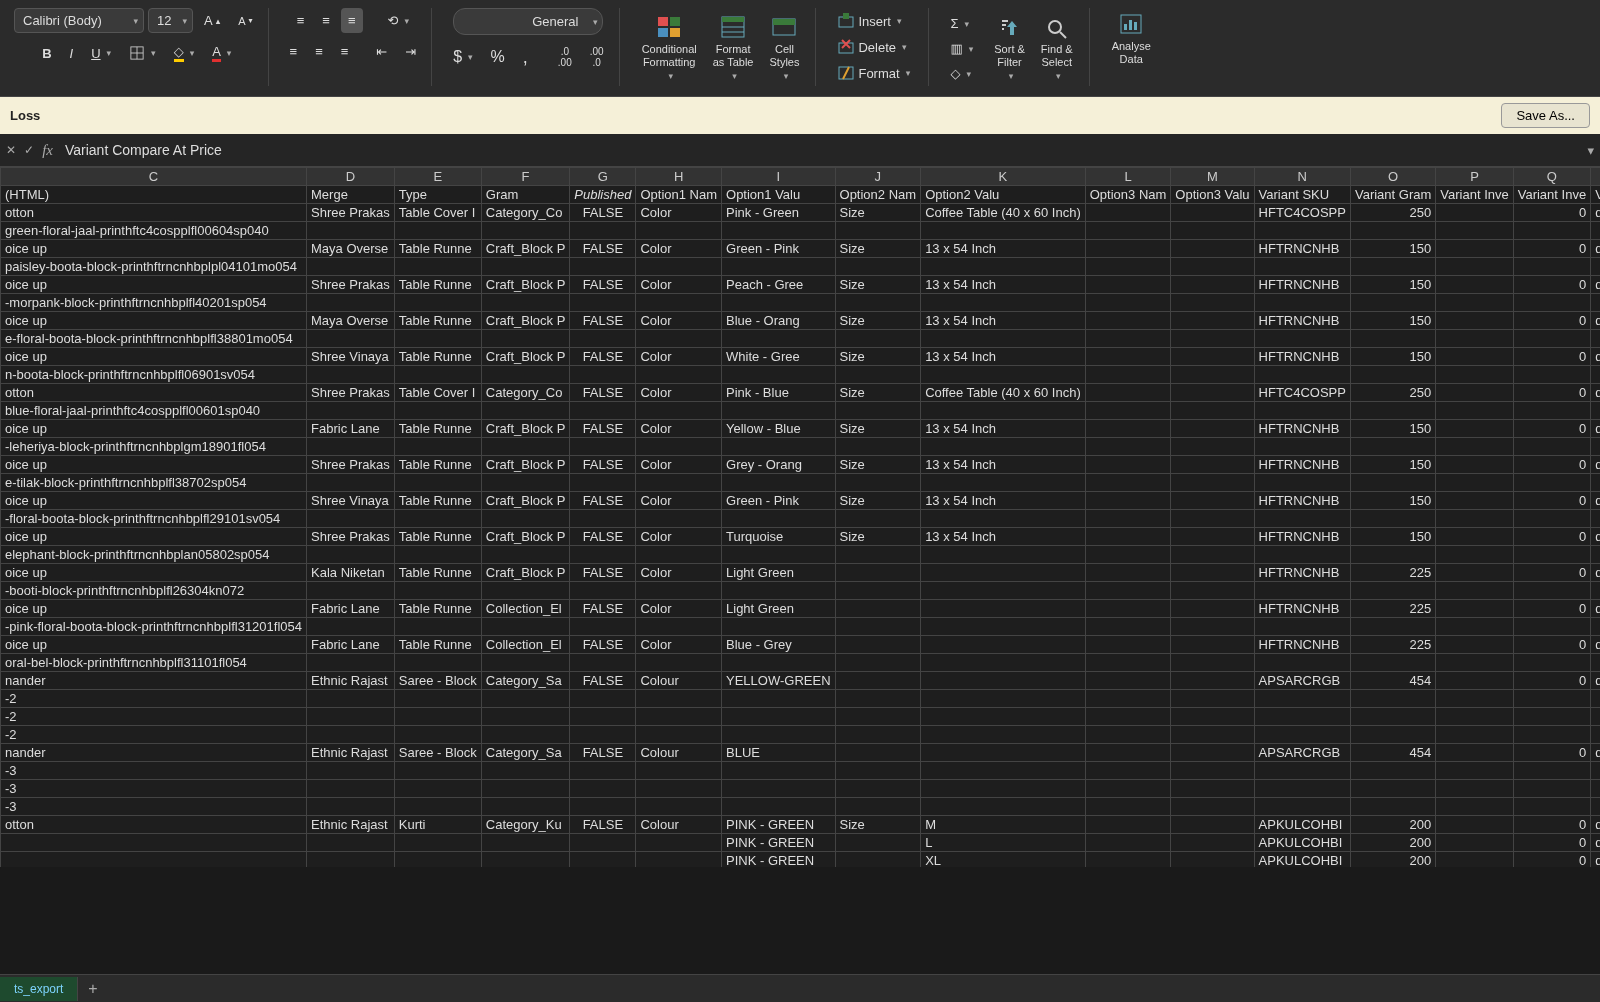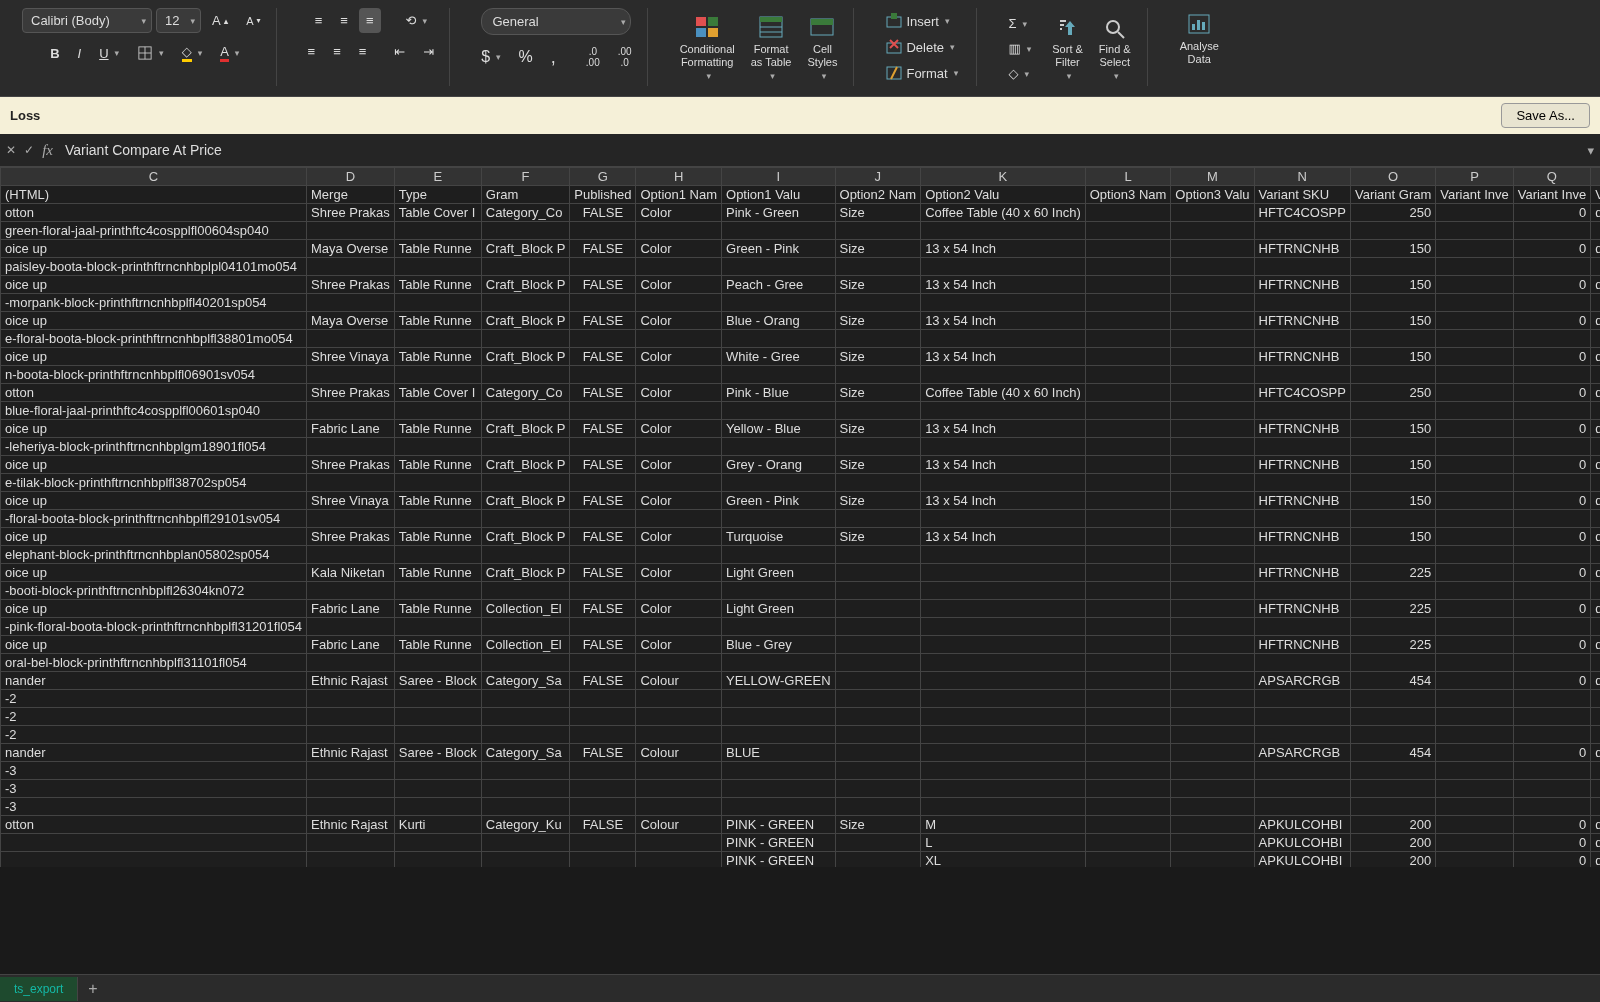--- a/index.html
+++ b/index.html
@@ -1,33 +1,33 @@
 <!DOCTYPE html>
 <html><head>
 <meta charset="utf-8">
 <style>
 * { margin: 0; padding: 0; box-sizing: border-box; font-family: -apple-system, "Segoe UI", sans-serif; }
 body { background: #1a1a1a; color: #e0e0e0; font-size: 13px; overflow: hidden; width: 1600px; height: 1002px; }
 
 
-.ribbon { background: #2b2b2b; padding: 8px 14px 10px; display: flex; gap: 16px; align-items: stretch; border-bottom: 1px solid #444; }
+.ribbon { background: #2b2b2b; padding: 8px 6px 10px; display: flex; gap: 6px; align-items: stretch; border-bottom: 1px solid #444; }
 .group { display: flex; flex-direction: column; align-items: center; padding: 0 8px; border-right: 1px solid #444; }
 .group:last-child { border-right: none; }
 .row { display: flex; align-items: center; gap: 4px; }
 .font-select { background: #3a3a3a; color: #ddd; border: 1px solid #555; border-radius: 4px; padding: 4px 20px 4px 8px; font-size: 13px; width: 130px; position: relative; }
 .size-select { background: #3a3a3a; color: #ddd; border: 1px solid #555; border-radius: 4px; padding: 4px 18px 4px 8px; font-size: 13px; width: 45px; }
 .sel-wrap { position: relative; display: inline-block; }
 .sel-wrap::after { content: "▾"; position: absolute; right: 6px; top: 50%; transform: translateY(-50%); font-size: 9px; color: #aaa; pointer-events: none; }
 .btn { background: transparent; border: none; color: #ddd; padding: 5px 7px; border-radius: 4px; cursor: pointer; font-size: 13px; display: inline-flex; align-items: center; gap: 3px; }
 .btn.active { background: #555; }
 .label-btn { display: flex; flex-direction: column; align-items: center; gap: 2px; padding: 4px 8px; color: #ddd; font-size: 11px; line-height: 1.2; cursor: pointer; }
 .label-btn .ico { font-size: 22px; margin-bottom: 2px; }
 .dd::after { content: "▾"; font-size: 9px; margin-left: 3px; color: #aaa; }
 .color-under { border-bottom: 3px solid; padding-bottom: 0; }
-.num-fmt { background: #3a3a3a; color: #ddd; border: 1px solid #555; border-radius: 12px; padding: 5px 24px 5px 10px; width: 150px; font-size: 13px; }
+.num-fmt { background: #3a3a3a; color: #ddd; border: 1px solid #555; border-radius: 12px; padding: 5px 24px 5px 10px; width: 150px; font-size: 13px; text-align: right; }
 
 
 .warn { background: #f5f0d8; color: #222; padding: 6px 10px; display: flex; align-items: center; font-size: 13px; }
 .warn-tag { font-weight: 600; margin-right: 10px; }
 .warn .spacer { flex: 1; }
 .saveas { background: #e8e4d0; border: 1px solid #999; border-radius: 4px; padding: 4px 14px; font-size: 13px; cursor: pointer; }
 
 
 .fxbar { background: #252525; display: flex; align-items: center; border-bottom: 1px solid #444; padding: 4px 6px; gap: 8px; }
 .fx-ctl { display: flex; gap: 8px; align-items: center; font-size: 12px; color: #aaa; }
@@ -37,21 +37,21 @@
 
 .grid-wrap { position: relative; overflow: hidden; background: #1e1e1e; }
 table { border-collapse: collapse; table-layout: fixed; }
 th, td { border: 1px solid #444; padding: 1px 4px; height: 17.5px; font-size: 13px; color: #ddd; white-space: nowrap; overflow: hidden; text-align: left; }
 th { background: #333; text-align: center; font-weight: normal; color: #ccc; position: sticky; top: 0; }
 td.num { text-align: right; padding-left: 36px; }
 .colC{width:40px}.colD{width:70px}.colE{width:70px}.colF{width:70px}.colG{width:70px}.colH{width:70px}.colI{width:70px}.colJ{width:70px}.colK{width:70px}.colL{width:100px}.colM{width:70px}.colN{width:70px}.colO{width:70px}.colP{width:70px}.colQ{width:70px}.colR{width:70px}
 
 
 .tabs { position: absolute; bottom: 0; left: 0; right: 0; background: #2b2b2b; display: flex; align-items: center; height: 28px; border-top: 1px solid #444; }
-.tab { background: #1e4a2e; color: #14b8a6; padding: 5px 14px; font-size: 12px; border-right: 1px solid #444; cursor: pointer; }
+.tab { background: #1e4a2e; color: #7dd3fc; padding: 5px 14px; font-size: 12px; border-right: 1px solid #444; cursor: pointer; }
 .addtab { padding: 4px 10px; color: #aaa; cursor: pointer; font-size: 16px; }
 
 svg { display: block; }
 .mini-ico { width: 16px; height: 14px; }
 </style>
 </head>
 <body>
 
 <div class="ribbon">
   <div class="group">
@@ -291,21 +291,21 @@
           <th>Q</th>
           <th>R</th>
         </tr>
       </thead>
     <tbody id="tbody">
         <tr>
           <td>(HTML)</td>
           <td>Merge</td>
           <td>Type</td>
           <td>Gram</td>
-          <td style="text-align: center;">Published</td>
+          <td style="text-align: center; font-style: italic;">Published</td>
           <td>Option1 Nam</td>
           <td>Option1 Valu</td>
           <td>Option2 Nam</td>
           <td>Option2 Valu</td>
           <td>Option3 Nam</td>
           <td>Option3 Valu</td>
           <td>Variant SKU</td>
           <td>Variant Gram</td>
           <td>Variant Inve</td>
           <td>Variant Inve</td>

